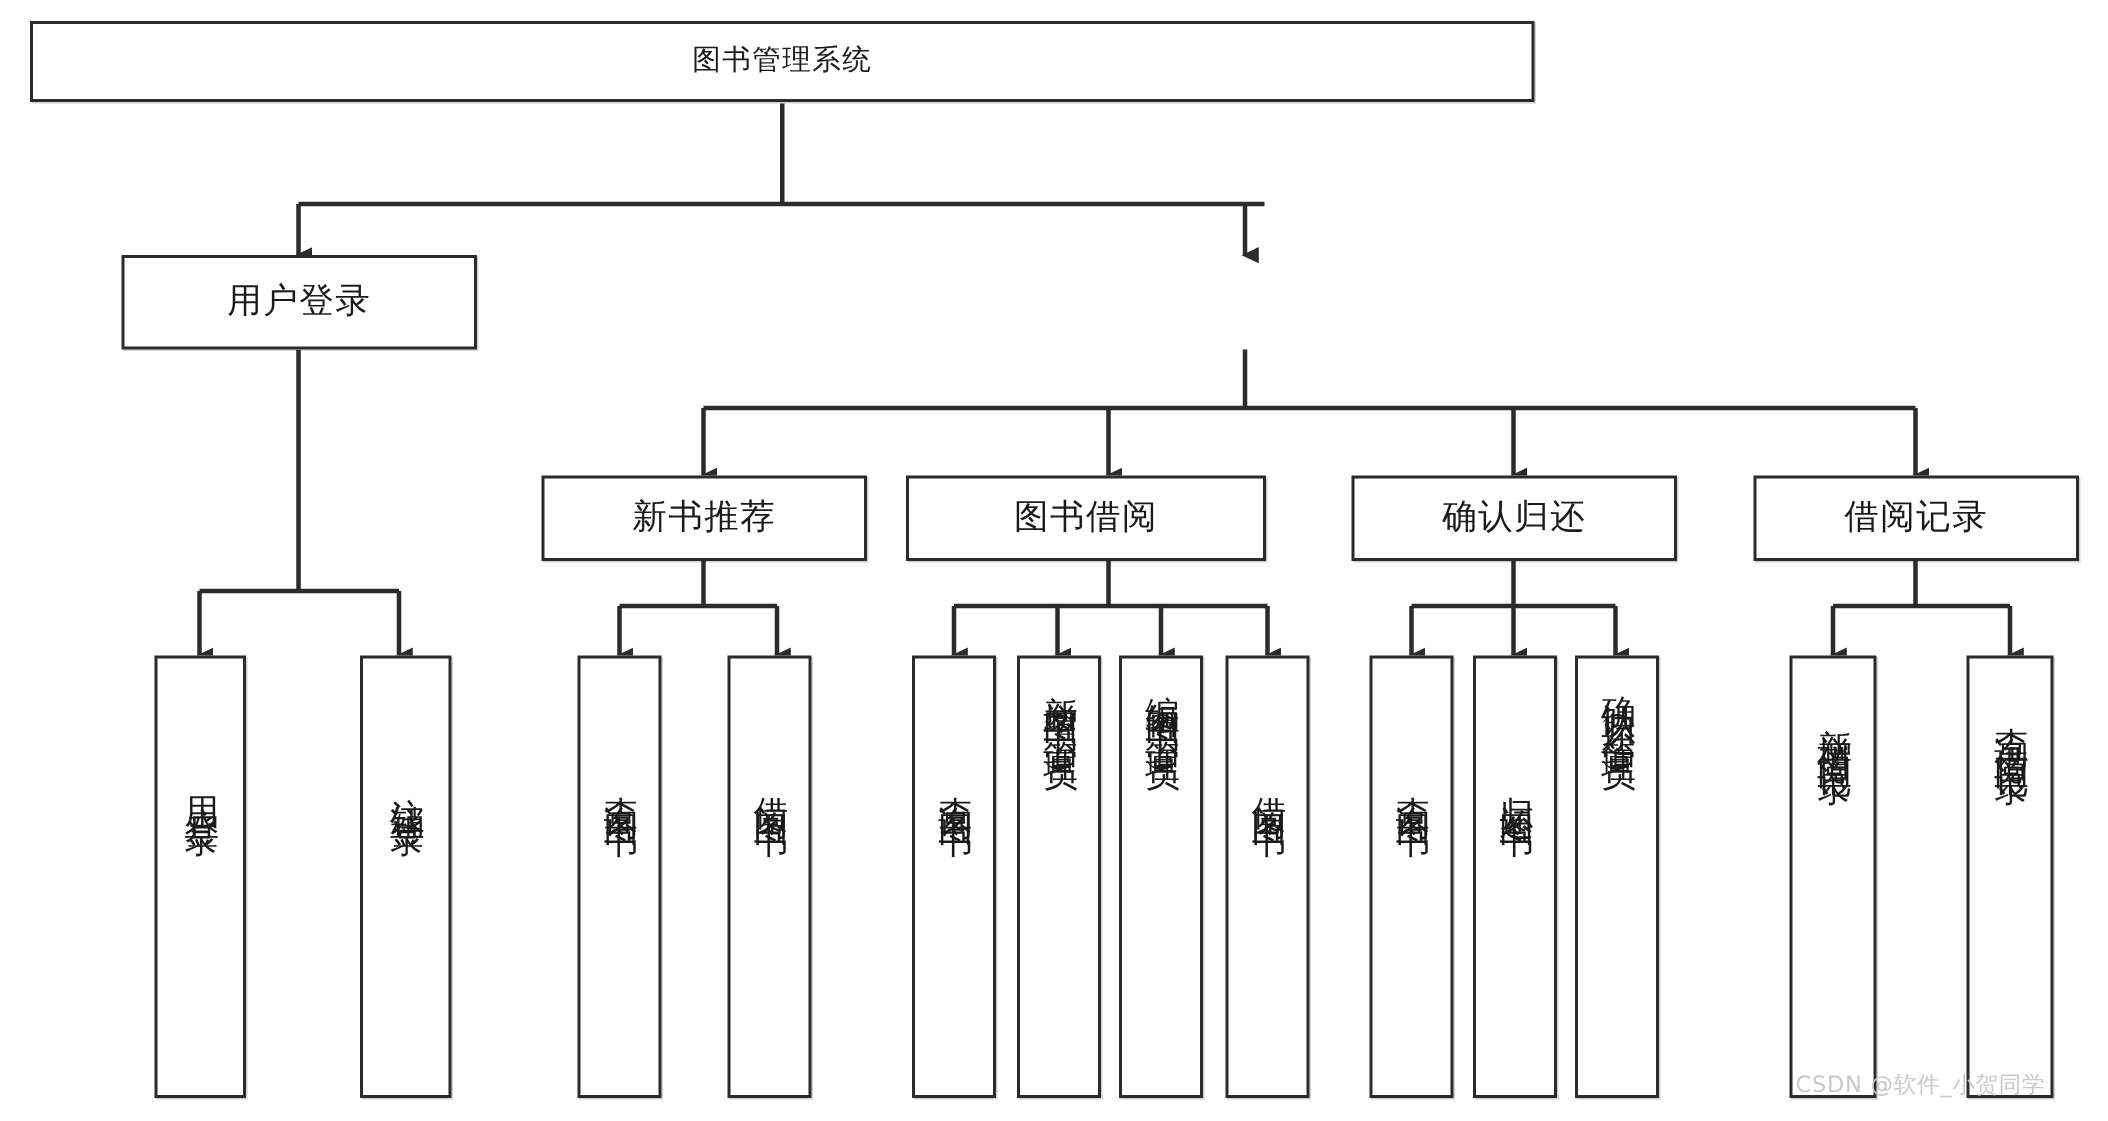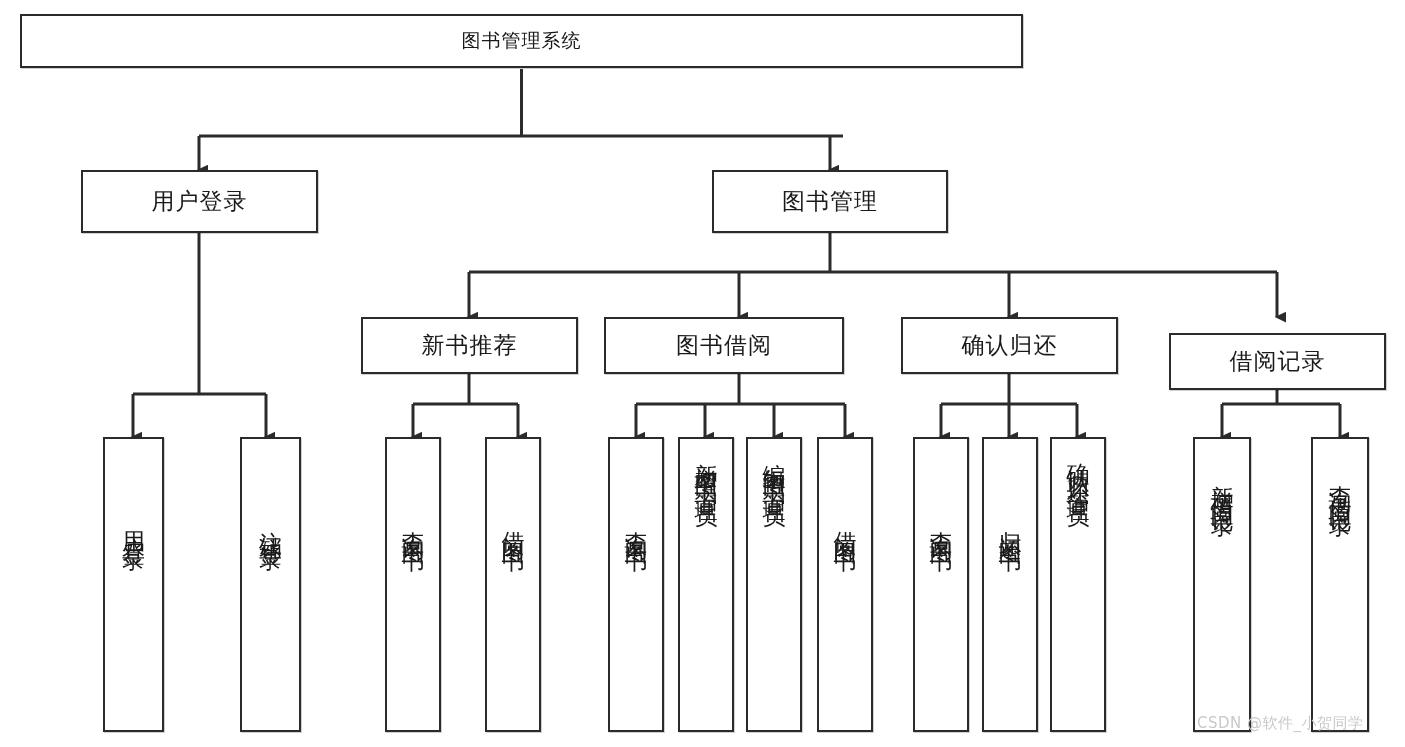--- a/index.html
+++ b/index.html
@@ -124,34 +124,31 @@
     </g>
   </svg>
 
   <div class="node root horiz" style="left:20px; top:14px; width:1003px; height:54px;">
     <span class="label">图书管理系统</span>
   </div>
 
   <div class="node horiz" style="left:81px; top:170px; width:237px; height:63px;">
     <span class="label">用户登录</span>
   </div>
-  <div class="node horiz" style="left:712px; top:170px; width:236px; height:63px;">
-    <span class="label">图书管理</span>
-  </div>
 
   <div class="node horiz" style="left:361px; top:317px; width:217px; height:57px;">
     <span class="label">新书推荐</span>
   </div>
   <div class="node horiz" style="left:604px; top:317px; width:240px; height:57px;">
     <span class="label">图书借阅</span>
   </div>
   <div class="node horiz" style="left:901px; top:317px; width:217px; height:57px;">
     <span class="label">确认归还</span>
   </div>
-  <div class="node horiz" style="left:1169px; top:317px; width:217px; height:57px;margin-top:16px;">
+  <div class="node horiz" style="left:1169px; top:317px; width:217px; height:57px;">
     <span class="label">借阅记录</span>
   </div>
 
   <div class="node vert" style="left:103px; top:437px; width:61px; height:295px; padding-top:74px;">
     <span class="label">用户登录</span>
   </div>
   <div class="node vert" style="left:240px; top:437px; width:61px; height:295px; padding-top:74px;">
     <span class="label">注销登录</span>
   </div>
 

